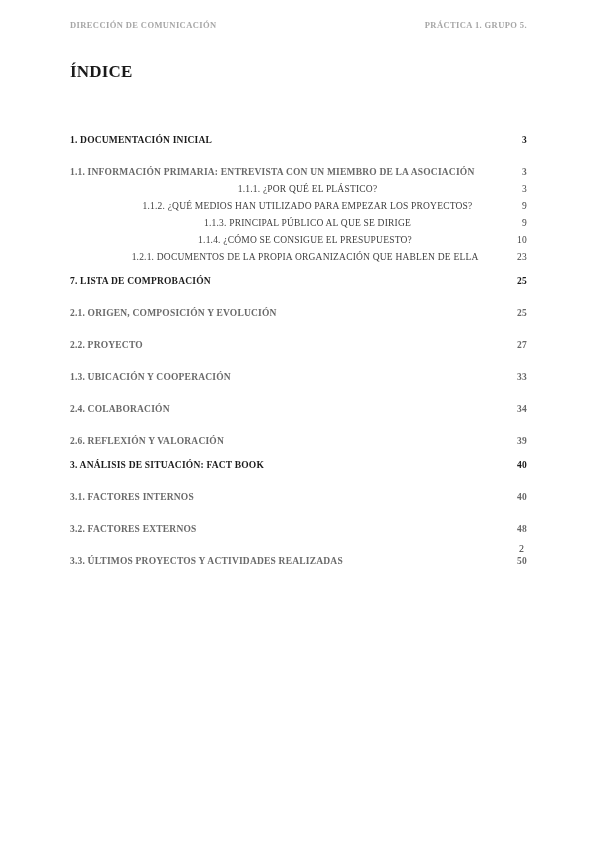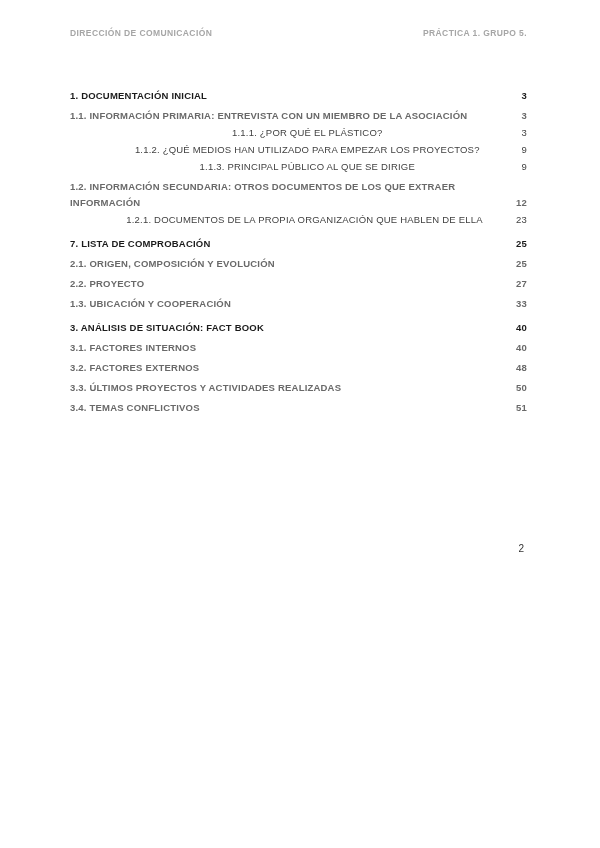--- a/index.html
+++ b/index.html
@@ -5,23 +5,23 @@
   html, body {
     margin: 0;
     padding: 0;
     background: #ffffff;
   }
   .page {
     position: relative;
     width: 600px;
     height: 594px;
     background: #ffffff;
-    font-family: Liberation Sans, sans-serif;
+    font-family: Liberation Serif, serif;
     box-sizing: border-box;
-    padding: 28px 73px 0 70px;
+    padding: 20px 73px 0 70px;
     overflow: hidden;
   }
   .running-header {
     display: flex;
     justify-content: space-between;
     font-size: 8.5px;
     letter-spacing: 0.4px;
     font-weight: bold;
     color: #a6a6a6;
   }
@@ -53,21 +53,21 @@
     text-align: right;
   }
   .toc-row.level-1 {
     font-weight: bold;
     color: #1b1b1b;
     margin-top: 8px;
   }
   .toc-row.level-2 {
     font-weight: bold;
     color: #696969;
-    margin-top: 4px;
+    margin-top: 16px;
   }
   .toc-row.level-3 {
     font-weight: normal;
     color: #3f3f3f;
     margin-top: 1px;
   }
   .toc-row.level-3 .toc-label {
     padding-left: 25px;
     text-align: center;
   }
@@ -85,20 +85,21 @@
 </head>
 <body>
 
 <div class="page">
 
   <div class="running-header">
     <span>DIRECCIÓN DE COMUNICACIÓN</span>
     <span>PRÁCTICA 1. GRUPO 5.</span>
   </div>
 
+  <div class="doc-title">ÍNDICE</div>
 
   <div class="toc" id="toc-container">
       <div class="toc-row level-1">
     <span class="toc-label">1. DOCUMENTACIÓN INICIAL</span>
     <span class="toc-page">3</span>
   </div>
       <div class="toc-row level-2">
     <span class="toc-label">1.1. INFORMACIÓN PRIMARIA: ENTREVISTA CON UN MIEMBRO DE LA ASOCIACIÓN</span>
     <span class="toc-page">3</span>
   </div>
@@ -107,23 +108,23 @@
     <span class="toc-page">3</span>
   </div>
       <div class="toc-row level-3">
     <span class="toc-label">1.1.2. ¿QUÉ MEDIOS HAN UTILIZADO PARA EMPEZAR LOS PROYECTOS?</span>
     <span class="toc-page">9</span>
   </div>
       <div class="toc-row level-3">
     <span class="toc-label">1.1.3. PRINCIPAL PÚBLICO AL QUE SE DIRIGE</span>
     <span class="toc-page">9</span>
   </div>
-      <div class="toc-row level-2">
-    <span class="toc-label">1.2. INFORMACIÓN SECUNDARIA: OTROS DOCUMENTOS DE LOS QUE EXTRAER INFORMACIÓN</span>
-    <span class="toc-page">12</span>
+      <div class="toc-row level-3">
+    <span class="toc-label">1.1.4. ¿CÓMO SE CONSIGUE EL PRESUPUESTO?</span>
+    <span class="toc-page">10</span>
   </div>
       <div class="toc-row level-3">
     <span class="toc-label">1.2.1. DOCUMENTOS DE LA PROPIA ORGANIZACIÓN QUE HABLEN DE ELLA</span>
     <span class="toc-page">23</span>
   </div>
       <div class="toc-row level-1">
     <span class="toc-label">7. LISTA DE COMPROBACIÓN</span>
     <span class="toc-page">25</span>
   </div>
       <div class="toc-row level-2">
@@ -131,37 +132,41 @@
     <span class="toc-page">25</span>
   </div>
       <div class="toc-row level-2">
     <span class="toc-label">2.2. PROYECTO</span>
     <span class="toc-page">27</span>
   </div>
       <div class="toc-row level-2">
     <span class="toc-label">1.3. UBICACIÓN Y COOPERACIÓN</span>
     <span class="toc-page">33</span>
   </div>
+      <div class="toc-row level-2">
+    <span class="toc-label">2.4. COLABORACIÓN</span>
+    <span class="toc-page">34</span>
+  </div>
+      <div class="toc-row level-2">
+    <span class="toc-label">2.6. REFLEXIÓN Y VALORACIÓN</span>
+    <span class="toc-page">39</span>
+  </div>
       <div class="toc-row level-1">
     <span class="toc-label">3. ANÁLISIS DE SITUACIÓN: FACT BOOK</span>
     <span class="toc-page">40</span>
   </div>
       <div class="toc-row level-2">
     <span class="toc-label">3.1. FACTORES INTERNOS</span>
     <span class="toc-page">40</span>
   </div>
       <div class="toc-row level-2">
     <span class="toc-label">3.2. FACTORES EXTERNOS</span>
     <span class="toc-page">48</span>
   </div>
       <div class="toc-row level-2">
     <span class="toc-label">3.3. ÚLTIMOS PROYECTOS Y ACTIVIDADES REALIZADAS</span>
     <span class="toc-page">50</span>
   </div>
-      <div class="toc-row level-2">
-    <span class="toc-label">3.4. TEMAS CONFLICTIVOS</span>
-    <span class="toc-page">51</span>
-  </div>
     </div>
 
   <div class="page-footer">2</div>
 
 </div>
 
 </body></html>

